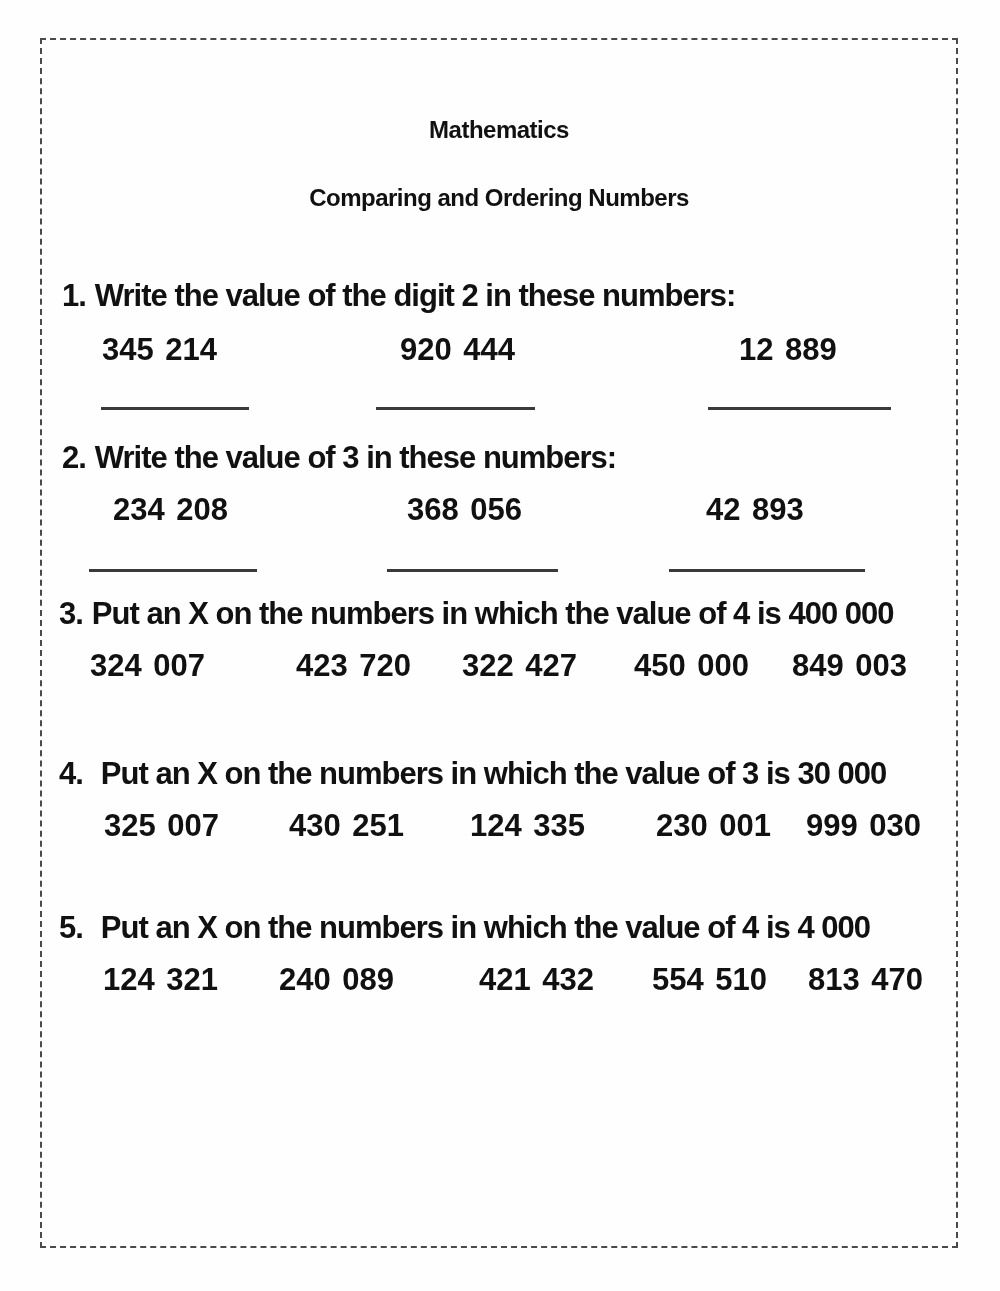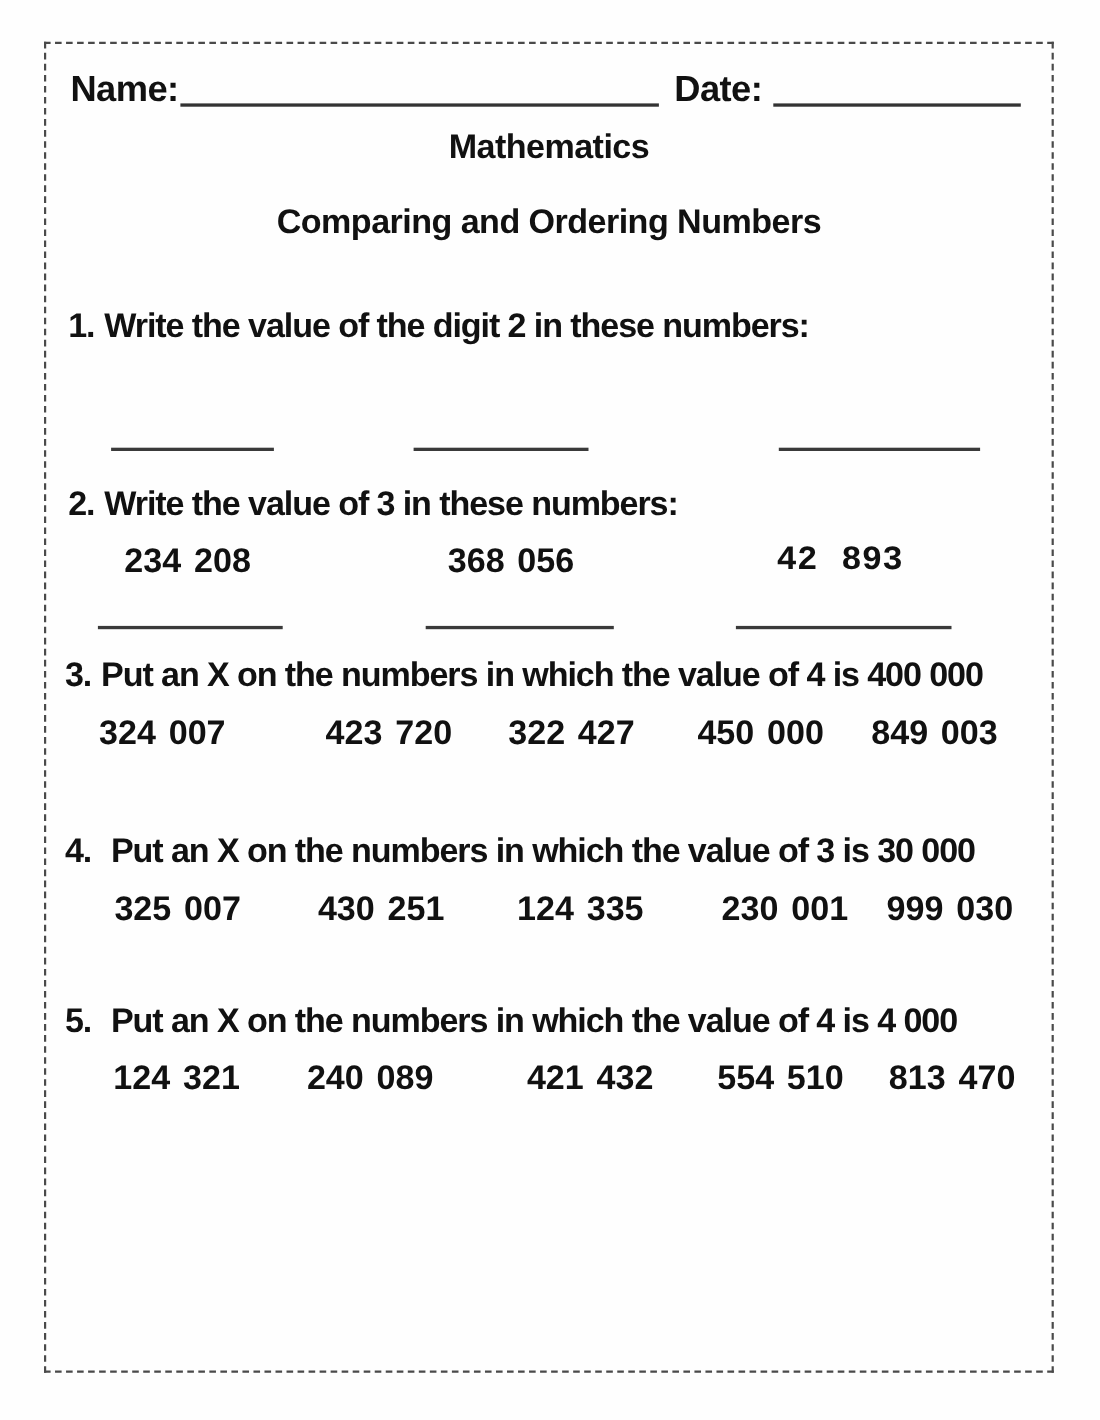--- a/index.html
+++ b/index.html
@@ -50,21 +50,21 @@
     border-bottom: 3px solid #333333;
     height: 30px;
     margin: 0 0 3px 10px;
   }
 
   .center-title {
     position: absolute;
     left: 0;
     width: 100%;
     text-align: center;
-    font-size: 31px;
+    font-size: 24px;
     font-weight: bold;
     letter-spacing: -0.5px;
   }
 
   .q-heading {
     position: absolute;
     display: flex;
     font-size: 31px;
     font-weight: bold;
     letter-spacing: -1px;
@@ -98,48 +98,47 @@
     border-bottom: 3px solid #3a3a3a;
     height: 10px;
   }
 </style>
 </head>
 <body>
 
 <div class="page">
   <div class="sheet">
 
-    <div class="header-row">
-      <span>Name:</span>
-      <span class="fill-line"></span>
-      <span>Date:</span>
-      <span class="date-line"></span>
-    </div>
 
     <div class="center-title" style="top:76px;">Mathematics</div>
     <div class="center-title" style="top:144px;">Comparing and Ordering Numbers</div>
 
     <div class="q-heading" style="top:238px; left:20px;">
       <span class="q-label" style="margin-right:9px;">1.</span>
       <span>Write the value of the digit 2 in these numbers:</span>
+    </div>
+    <div class="num-row" style="top:292px;">
+      <span class="num" style="left:60px;">345 214</span>
+      <span class="num" style="left:358px;">920 444</span>
+      <span class="num" style="left:697px;">12 889</span>
     </div>
     <div class="blank-row" style="top:360px;">
       <span class="answer-blank" style="left:59px;  width:148px;"></span>
       <span class="answer-blank" style="left:334px; width:159px;"></span>
       <span class="answer-blank" style="left:666px; width:183px;"></span>
     </div>
 
     <div class="q-heading" style="top:400px; left:20px;">
       <span class="q-label" style="margin-right:9px;">2.</span>
       <span>Write the value of 3 in these numbers:</span>
     </div>
     <div class="num-row" style="top:452px;">
       <span class="num" style="left:71px;">234 208</span>
       <span class="num" style="left:365px;">368 056</span>
-      <span class="num" style="left:664px;font-family:Liberation Mono, monospace;">42 893</span>
+      <span class="num" style="left:664px;">42 893</span>
     </div>
     <div class="blank-row" style="top:522px;">
       <span class="answer-blank" style="left:47px;  width:168px;"></span>
       <span class="answer-blank" style="left:345px; width:171px;"></span>
       <span class="answer-blank" style="left:627px; width:196px;"></span>
     </div>
 
     <div class="q-heading" style="top:556px; left:17px;">
       <span class="q-label" style="margin-right:9px;">3.</span>
       <span>Put an X on the numbers in which the value of 4 is 400 000</span>

